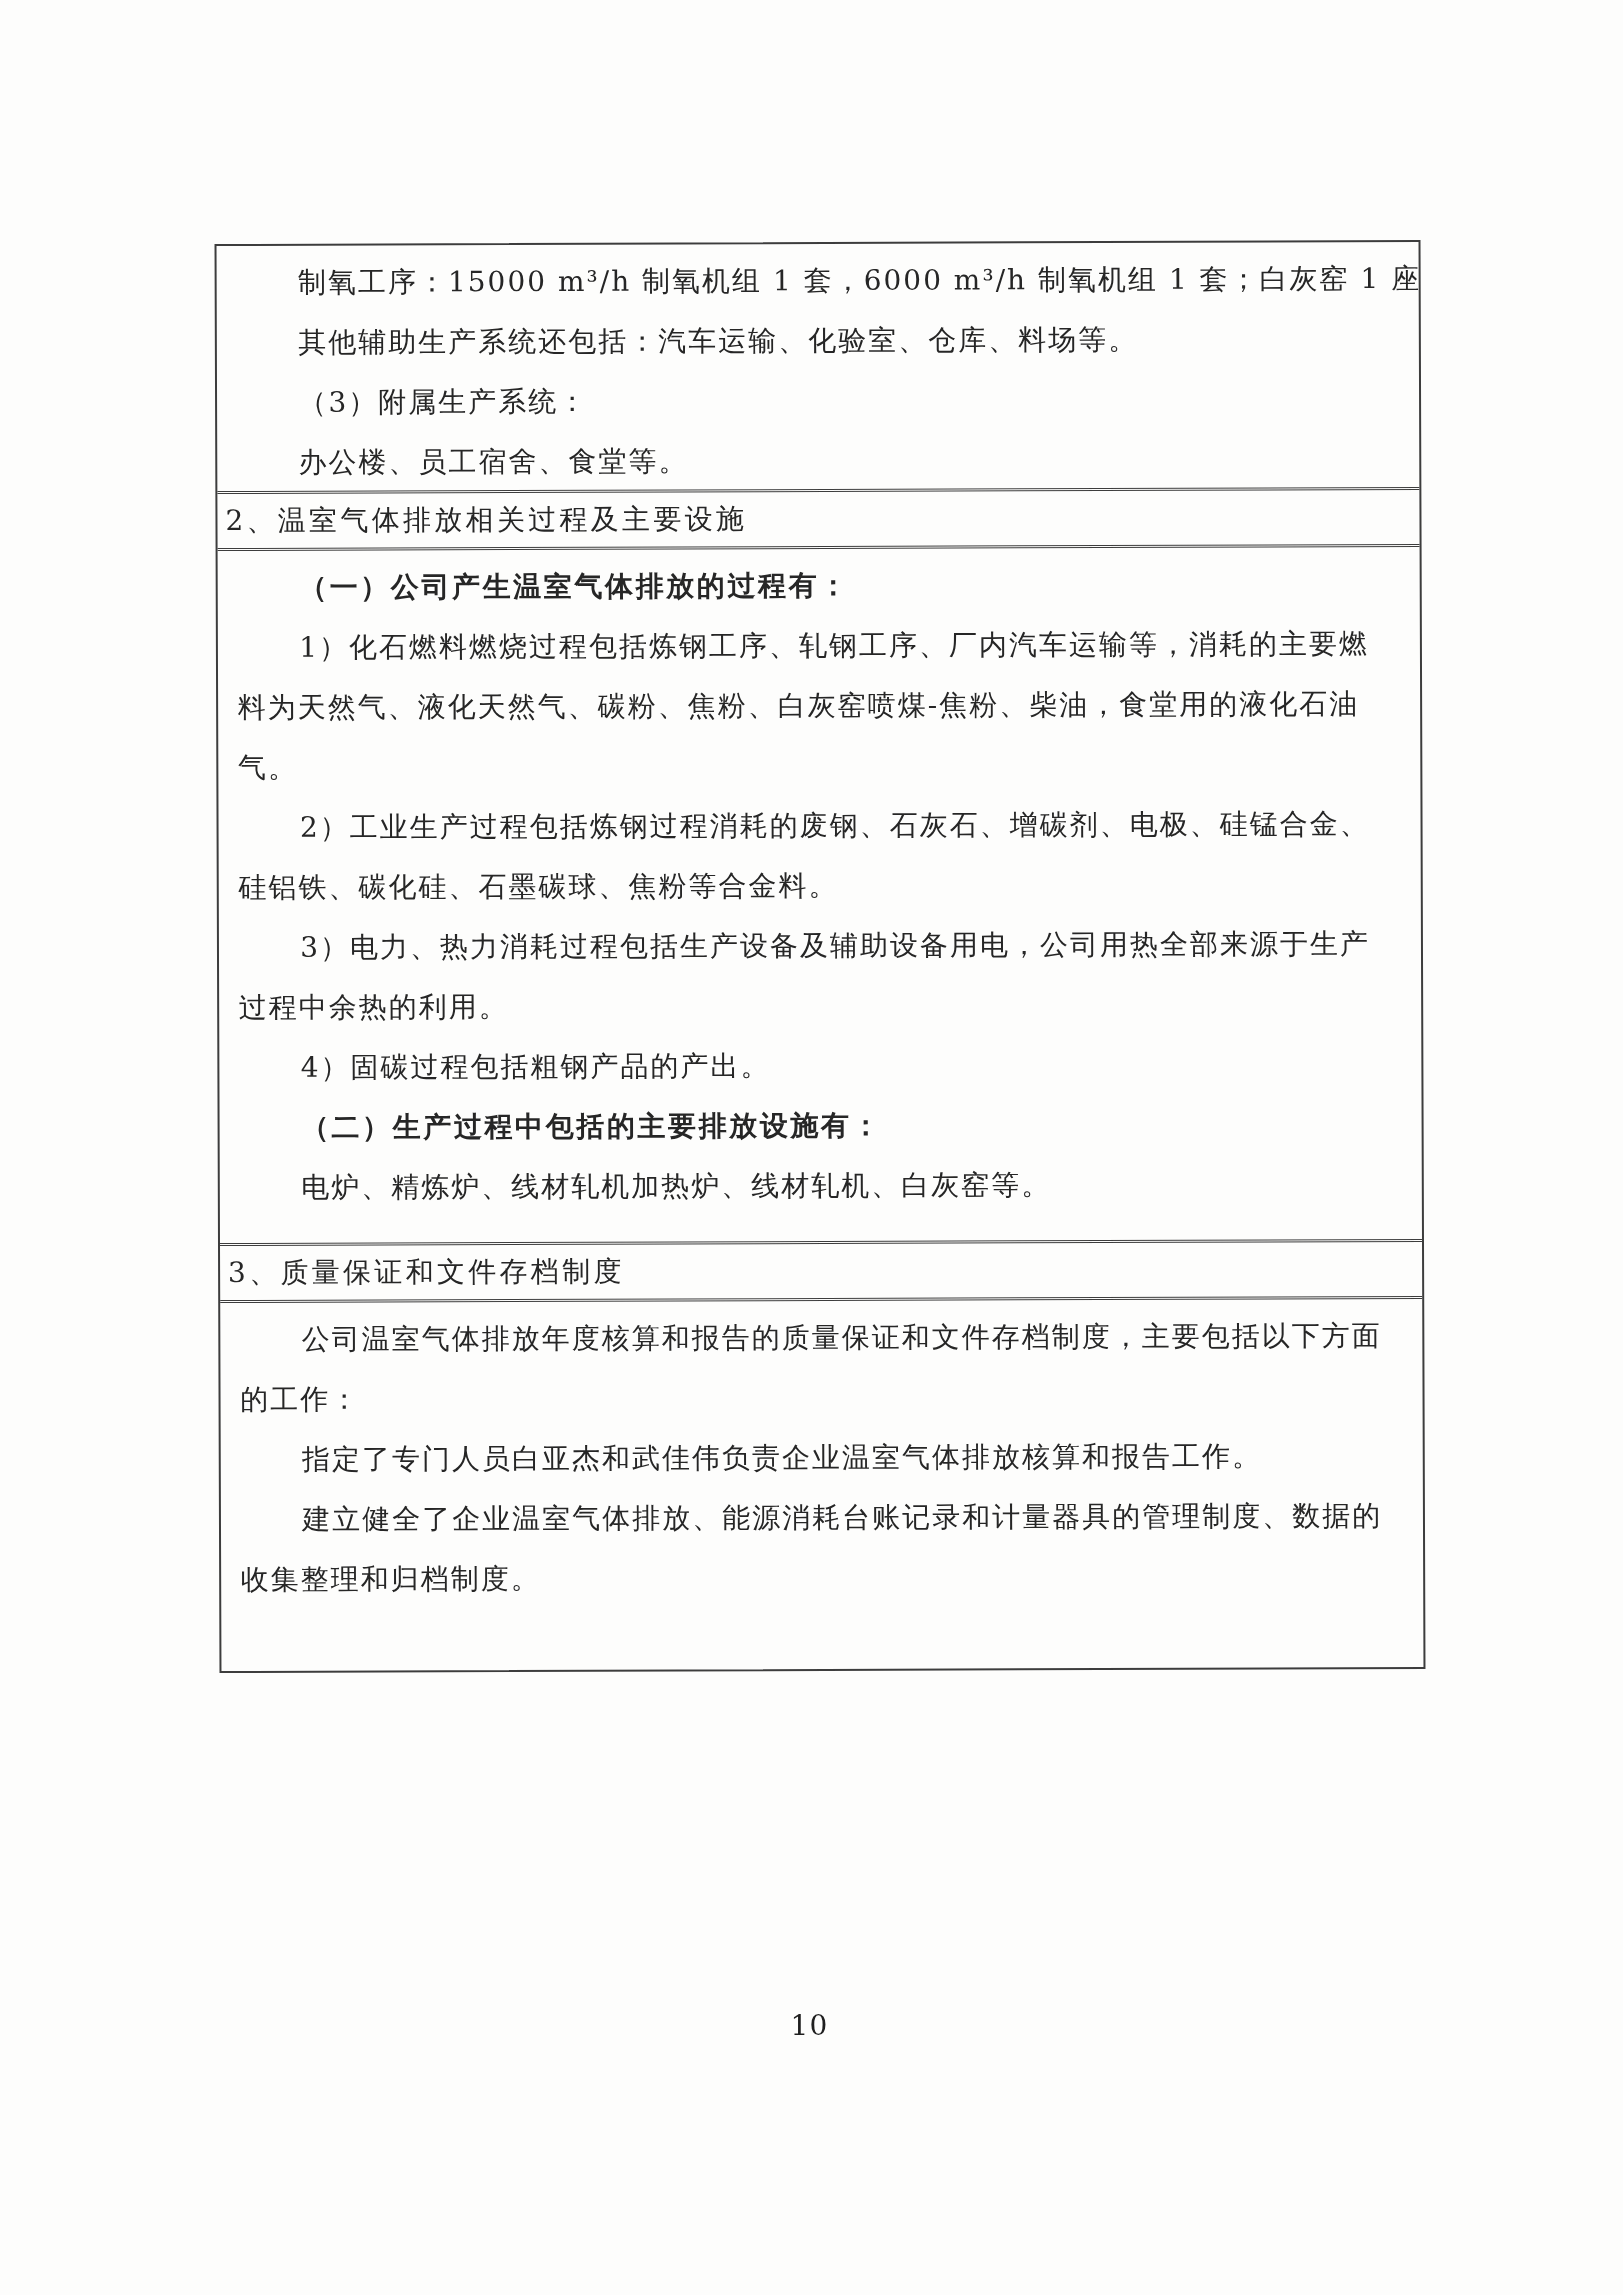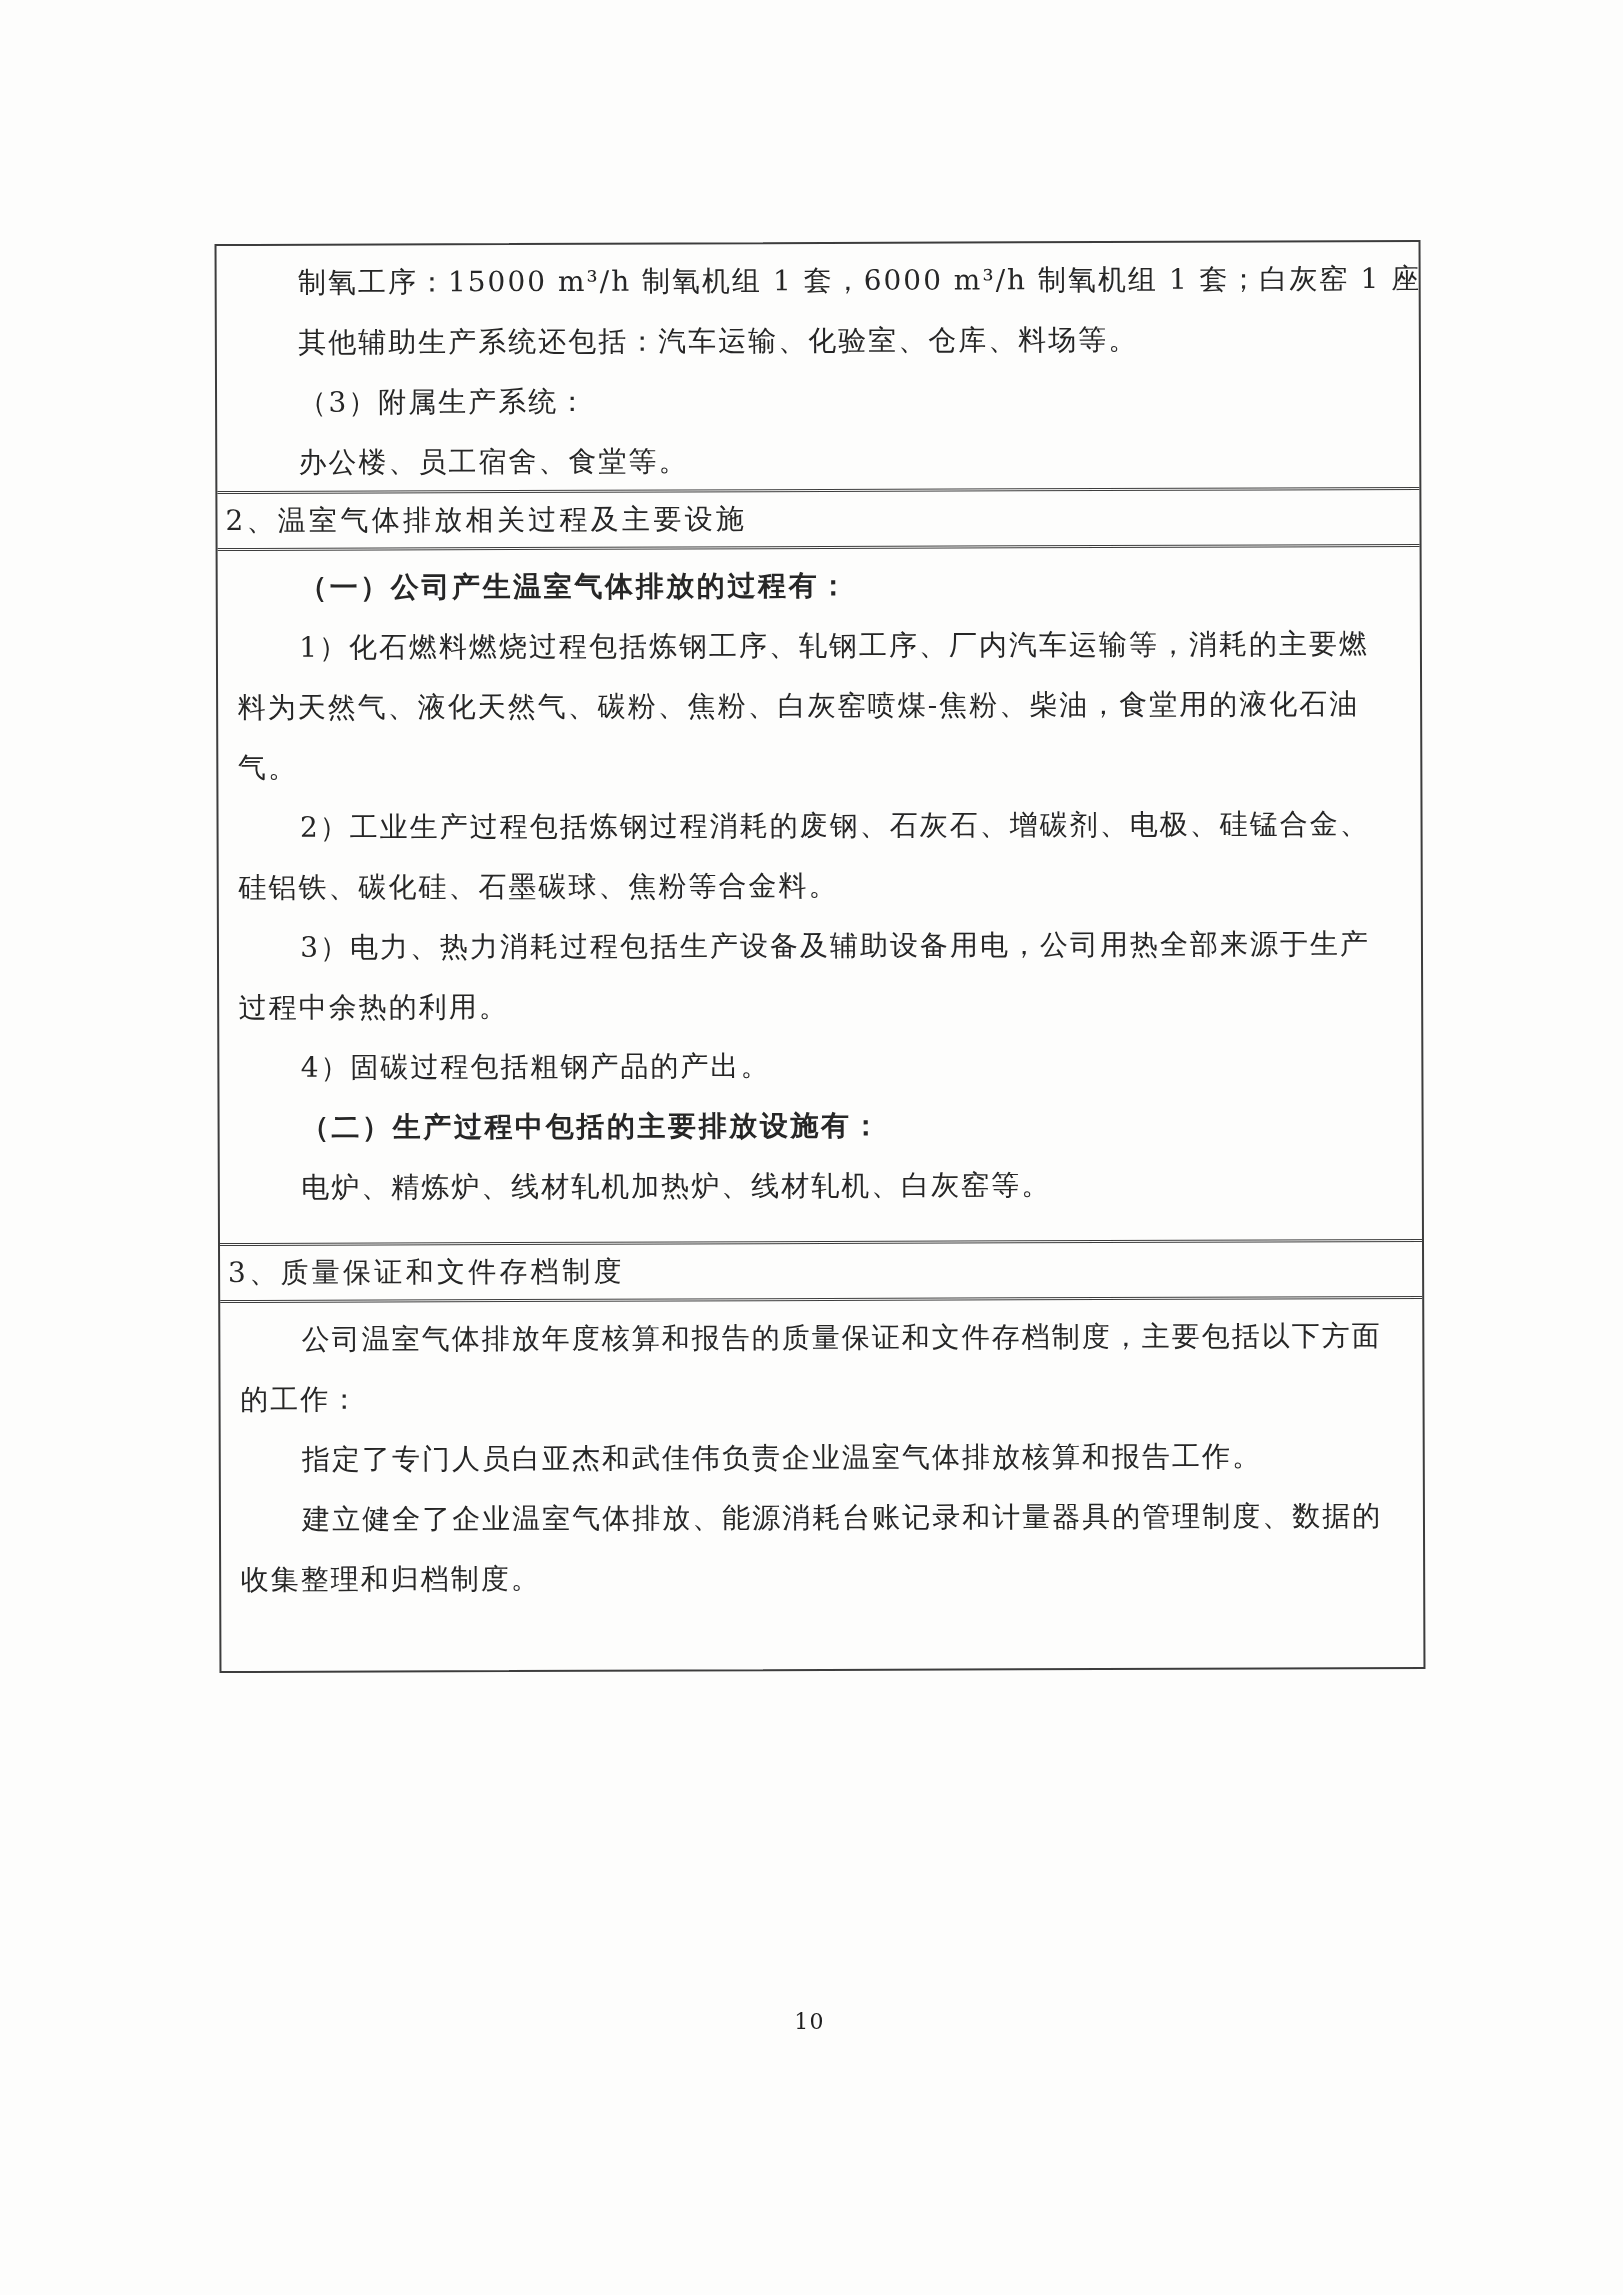--- a/index.html
+++ b/index.html
@@ -45,21 +45,21 @@
     white-space:nowrap;
     color:#262626;
   }
   .line.p{padding-left:63px;}   
   .line.w{padding-left:1.3px;}    
   .line.b{font-weight:bold;letter-spacing:2.6px;}
   .page-number{
     position:absolute;
     left:0;right:4px;top:2009px;
     text-align:center;
-    font-size:22px;
+    font-size:28px;
     letter-spacing:1.3px;
     color:#1f1f1f;
   }
 </style>
 </head>
 <body>
 
 <div class="page">
 
   <div class="doc-table">

